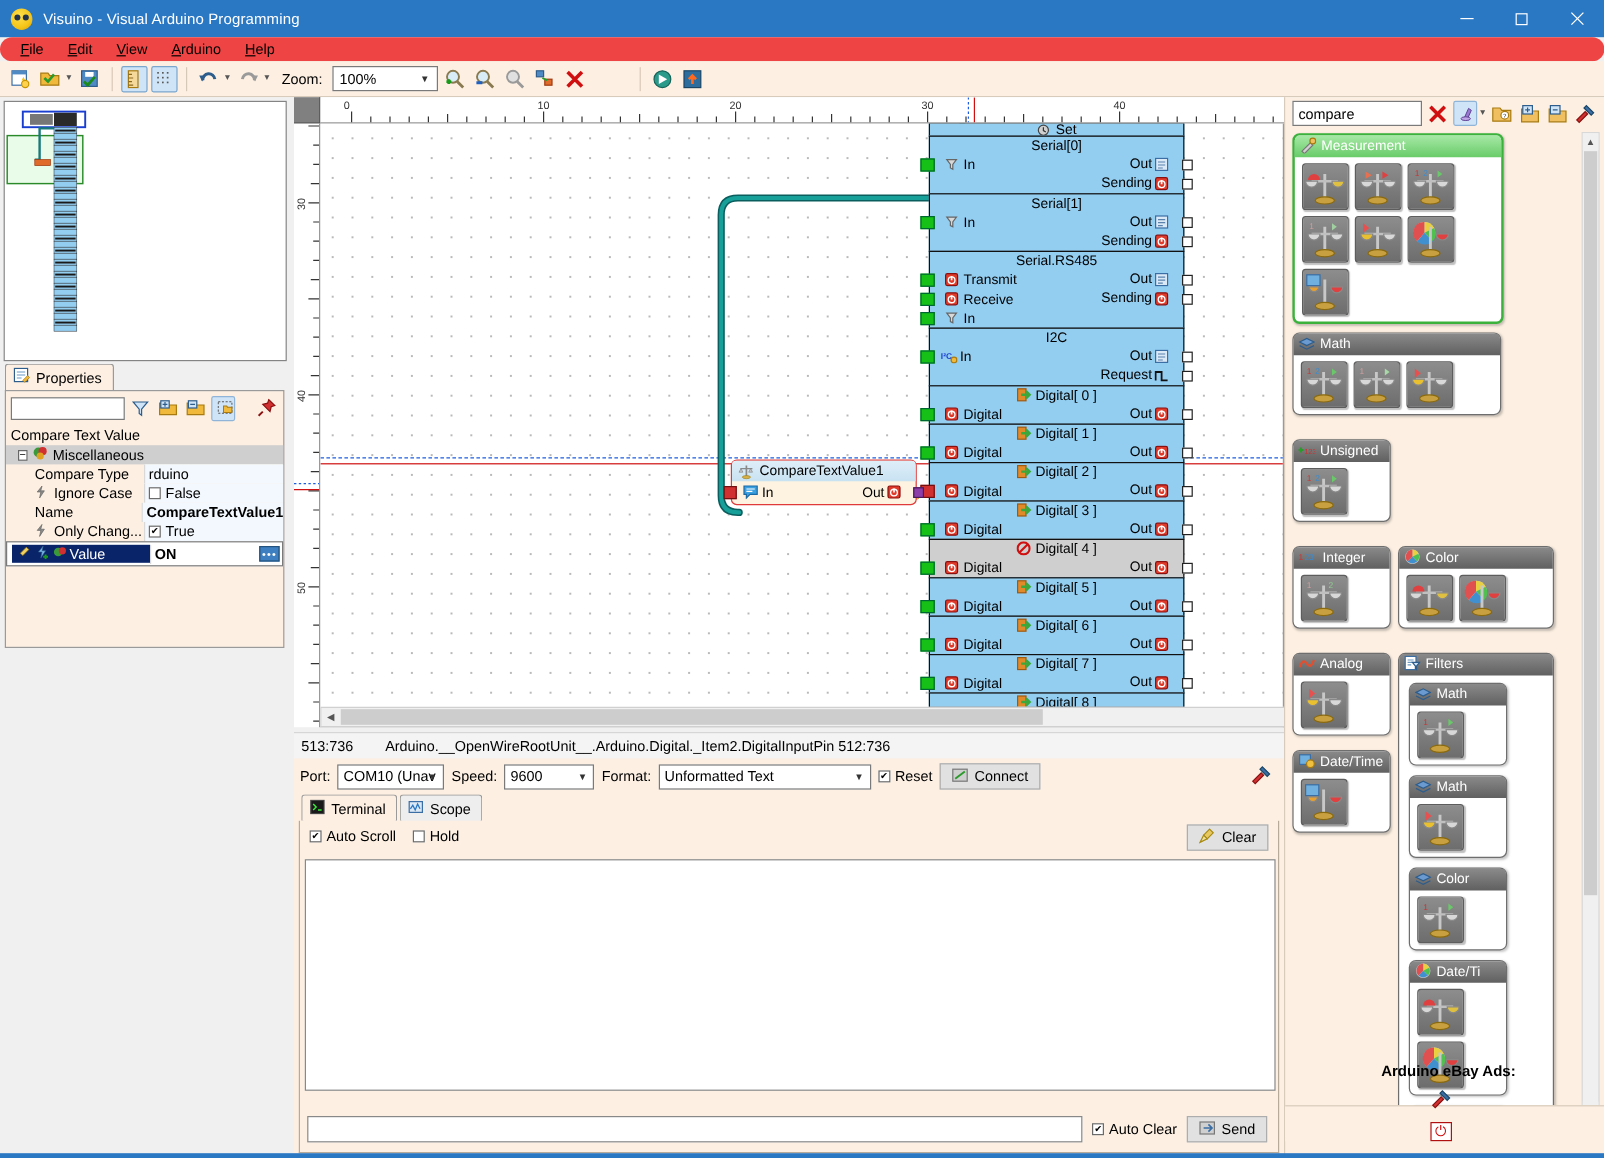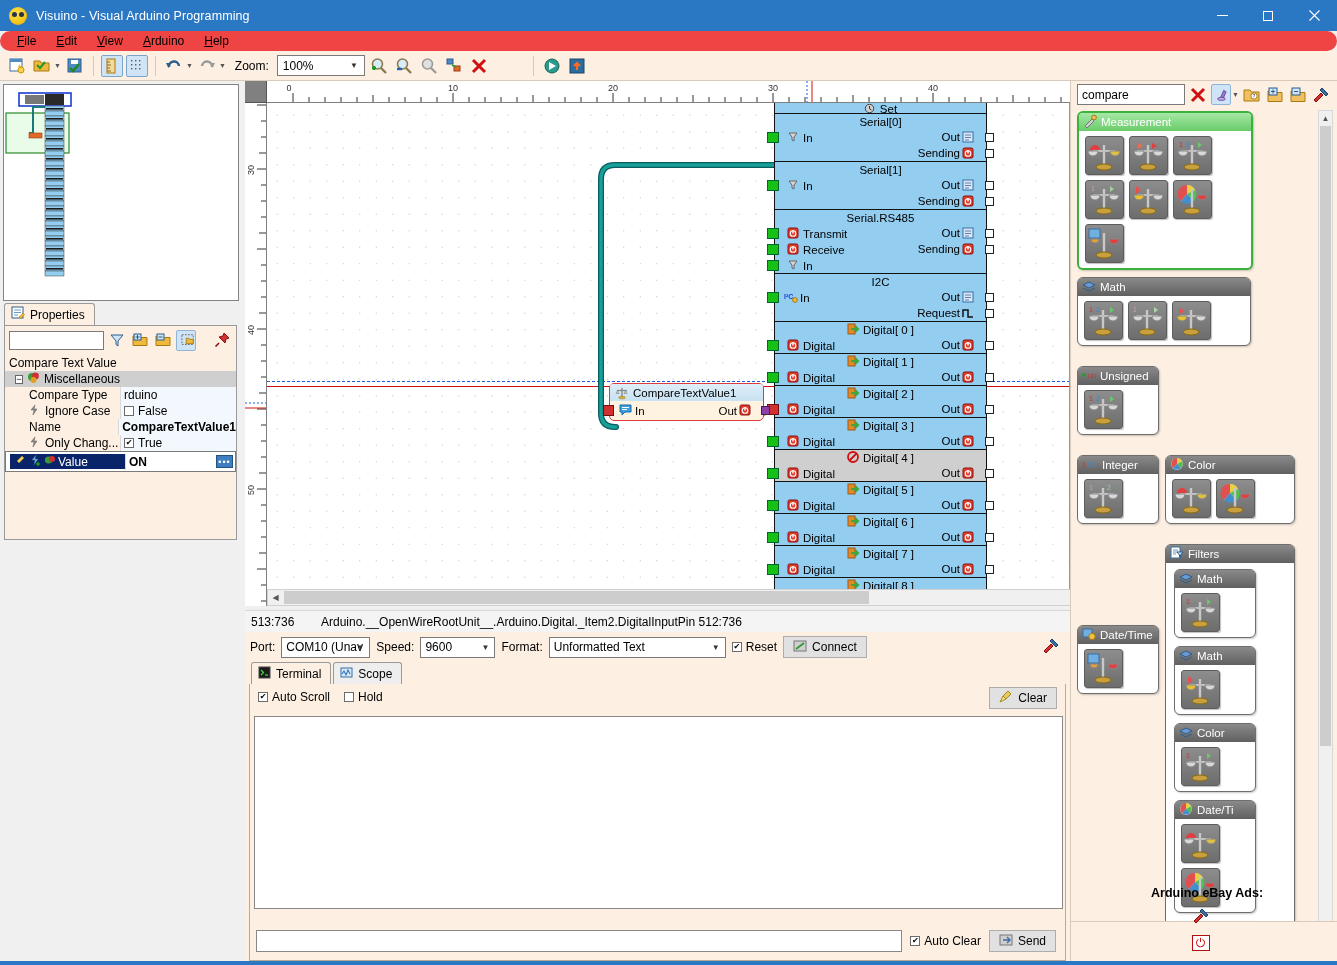--- a/index.html
+++ b/index.html
@@ -1591,20 +1591,42 @@
                 <path d="M13 13 L20 20 A9 9 0 0 1 7 20 z" fill="#4090d0"></path>
                 <path d="M13 13 L7 20 A9 9 0 0 1 13 4 z" fill="#e05050"></path>
                 <path d="M18 8 v20" stroke="#c8c8c8" stroke-width="2.4"></path>
                 <path d="M23 14 a5 5 0 0 0 10 0 z" fill="#e04040" stroke="#888"></path>
                 <ellipse cx="18" cy="30" rx="8" ry="3" fill="#c8a040" stroke="#8a6a10"></ellipse>
               </svg>
           </div>
         </div>
       </div>
 
+      <div class="grp" style="left:2px; top:434px; width:82px;">
+        <div class="grp-hd">
+          <span>
+            <svg width="14" height="12" viewBox="0 0 14 12">
+                <path d="M1 9 q3 -8 6 -3 q3 5 6 -3" stroke="#e05030" stroke-width="1.8" fill="none"></path>
+              </svg>
+          </span>
+          <span>Analog</span>
+        </div>
+        <div class="grp-bd">
+          <div class="citem">
+            <svg width="37" height="37" viewBox="0 0 37 37">
+                <path d="M18 8 v20" stroke="#c8c8c8" stroke-width="2.4"></path>
+                <path d="M7 14 h22" stroke="#c0c0c0" stroke-width="2"></path>
+                <path d="M4 14 a5 5 0 0 0 10 0 z" fill="#e8c030" stroke="#888"></path>
+                <path d="M23 14 a5 5 0 0 0 10 0 z" fill="#d8d8d8" stroke="#888"></path>
+                <path d="M6 5 l5 4 l-5 4 z" fill="#e85050"></path>
+                <ellipse cx="18" cy="30" rx="8" ry="3" fill="#c8a040" stroke="#8a6a10"></ellipse>
+              </svg>
+          </div>
+        </div>
+      </div>
 
       <div class="grp" style="left:90px; top:434px; width:130px; height:400px;">
         <div class="grp-hd">
           <span>
             <svg width="14" height="14" viewBox="0 0 14 14">
                 <rect x="1" y="1" width="9" height="11" fill="#fff" stroke="#3a6ea5"></rect>
                 <path d="M3 4 h5 M3 6 h5 M3 8 h3" stroke="#6a9ac4"></path>
                 <path d="M7 6 h6 l-2.5 3 v3 l-1 -0.8 v-2.2 z" fill="#cfe4f7" stroke="#2d5d8c"></path>
               </svg>
           </span>

